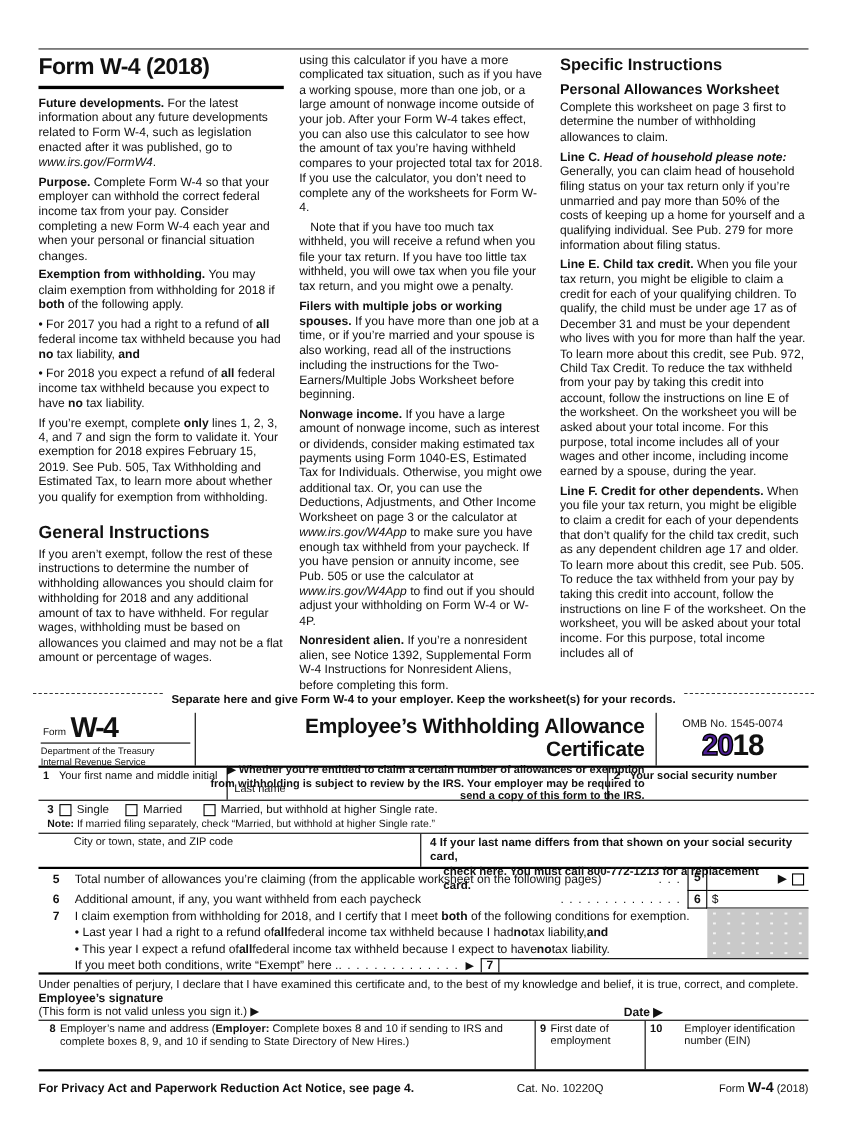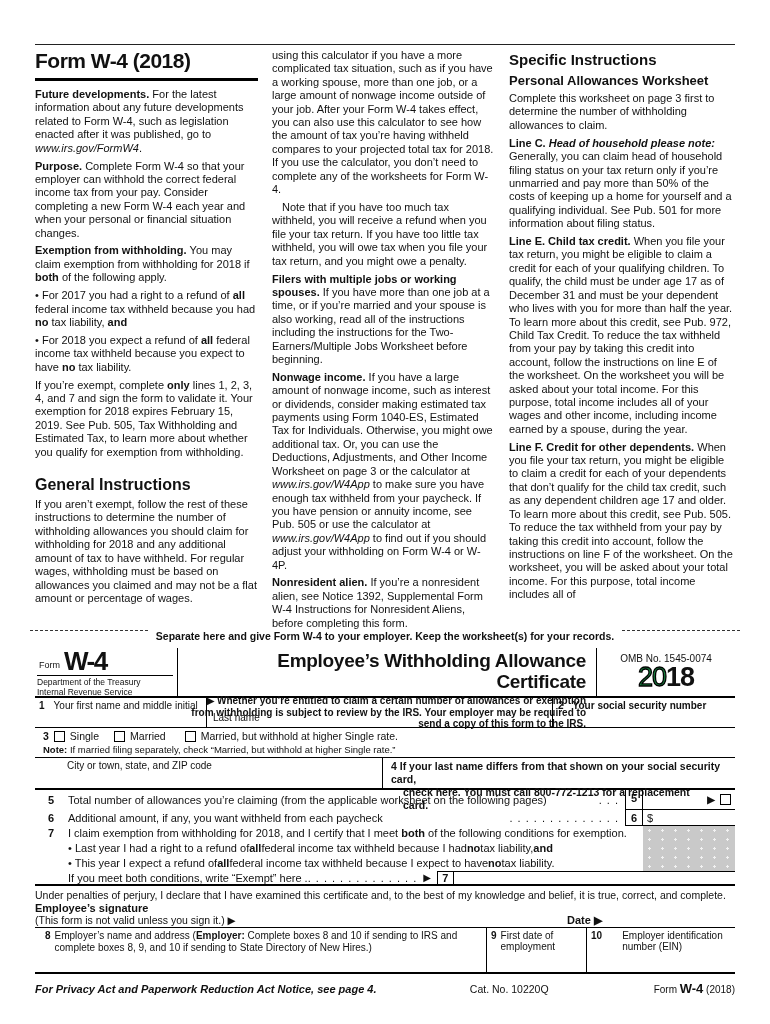--- a/index.html
+++ b/index.html
@@ -48,22 +48,22 @@
   .f-form-word { font-size:9px; padding-bottom:3px; }
   .f-w4 { font-size:26px; font-weight:bold; letter-spacing:-1.5px; line-height:24px; }
   .f-dept { font-size:8.5px; line-height:9.5px; border-top:1px solid #000; margin-top:2px; padding-top:2px; }
   .f-title { flex:1; border-right:1px solid #000; text-align:right; padding:2px 10px 0; }
   .f-title-main { font-size:19px; font-weight:bold; line-height:21px; letter-spacing:-0.3px; }
   .f-subtitle { font-size:10px; font-weight:bold; line-height:11.5px; margin-top:3px; }
   .f-omb { width:138px; text-align:center; padding-top:5px; }
   .f-omb-no { font-size:10px; }
   .f-year { font-size:27px; font-weight:bold; line-height:26px; letter-spacing:-1px; }
   .year-outline {
-    color:#15803d; -webkit-text-stroke:1.3px #000;
-    font-weight:normal;
+    color:#4c1d95; -webkit-text-stroke:1.3px #000;
+    font-weight:bold;
   }
 
   .row { display:flex; }
   .num { font-weight:bold; flex:0 0 auto; }
   .lbl { font-size:10px; line-height:11px; }
 
   .row1 { height:30px; border-bottom:1px solid #000; }
   .r1a { width:172px; border-right:1px solid #000; padding:2px 4px; display:flex; gap:9px; }
   .r1b { flex:1; border-right:1px solid #000; padding:14px 6px; }
   .r1c { width:182px; padding:2px 5px; display:flex; gap:9px; font-weight:bold; }
@@ -123,21 +123,21 @@
   .sig-field { position:absolute; left:200px; top:2px; width:300px; height:22px; }
   .date-field { position:absolute; left:580px; top:12px; width:118px; height:13px; }
 
   .row8 { height:46px; border-bottom:2px solid #000; }
   .r8a { width:452px; border-right:1px solid #000; padding:2px 6px 0 10px; display:flex; gap:4px; }
   .r8a .lbl { line-height:11.5px; }
   .r8b { width:100px; border-right:1px solid #000; padding:2px 3px 0 4px; display:flex; gap:4px; }
   .r8c { flex:1; padding:2px 3px 0 4px; display:flex; gap:20px; }
 
   .f-footer { display:flex; align-items:baseline; padding-top:7px; }
-  .foot-privacy { font-weight:bold; font-size:11px;font-style:italic; }
+  .foot-privacy { font-weight:bold; font-size:11px; }
   .foot-cat { font-size:10.5px; margin-left:auto; margin-right:105px; }
   .foot-form { font-size:10px; white-space:nowrap; }
   .foot-form .b { font-size:13px; }
   .arrow { font-size:10px; }
 </style>
 </head>
 <body>
 
 <div class="page">
 
@@ -157,21 +157,21 @@
       <p><span>using this calculator if you have a more complicated tax situation, such as if you have a working spouse, more than one job, or a large amount of nonwage income outside of your job.  After your Form W-4 takes effect, you can also use this calculator to see how the amount of tax you’re having withheld compares to your projected total tax for 2018. If you use the calculator, you don’t need to complete any of the worksheets for Form W-4.</span></p>
       <p class="indent"><span>Note that if you have too much tax withheld, you will receive a refund when you file your tax return. If you have too little tax withheld, you will owe tax when you file your tax return, and you might owe a penalty.</span></p>
       <p><span class="b">Filers with multiple jobs or working spouses. </span><span>If you have more than one job at a time, or if you’re married and your spouse is also working, read all of the instructions including the instructions for the Two-Earners/Multiple Jobs Worksheet before beginning.</span></p>
       <p><span class="b">Nonwage income. </span><span>If you have a large amount of nonwage income, such as interest or dividends, consider making estimated tax payments using Form 1040-ES, Estimated Tax for Individuals. Otherwise, you might owe additional tax. Or, you can use the Deductions, Adjustments, and Other Income Worksheet on page 3 or the calculator at </span><span class="i">www.irs.gov/W4App</span><span> to make sure you have enough tax withheld from your paycheck. If you have pension or annuity income, see Pub. 505 or use the calculator at </span><span class="i">www.irs.gov/W4App</span><span> to find out if you should adjust your withholding on Form W-4 or W-4P.</span></p>
       <p><span class="b">Nonresident alien. </span><span>If you’re a nonresident alien, see Notice 1392, Supplemental Form W-4 Instructions for Nonresident Aliens, before completing this form.</span></p>
     </div>
     <div class="col col-r">
       <div class="h-spec">Specific Instructions</div>
       <div class="h-paw">Personal Allowances Worksheet</div>
       <p><span>Complete this worksheet on page 3 first to determine the number of withholding allowances to claim.</span></p>
-      <p><span class="b">Line C. </span><span class="bi">Head of household please note: </span><span>Generally, you can claim head of household filing status on your tax return only if you’re unmarried and pay more than 50% of the costs of keeping up a home for yourself and a qualifying individual. See Pub. 501 for more information about filing status.</span></p>
+      <p><span class="b">Line C. </span><span class="bi">Head of household please note: </span><span>Generally, you can claim head of household filing status on your tax return only if you’re unmarried and pay more than 50% of the costs of keeping up a home for yourself and a qualifying individual. See Pub. 279 for more information about filing status.</span></p>
       <p><span class="b">Line E. Child tax credit. </span><span>When you file your tax return, you might be eligible to claim a credit for each of your qualifying children. To qualify, the child must be under age 17 as of December 31 and must be your dependent who lives with you for more than half the year. To learn more about this credit, see Pub. 972, Child Tax Credit. To reduce the tax withheld from your pay by taking this credit into account, follow the instructions on line E of the worksheet. On the worksheet you will be asked about your total income. For this purpose, total income includes all of your wages and other income, including income earned by a spouse, during the year.</span></p>
       <p><span class="b">Line F. Credit for other dependents. </span><span>When you file your tax return, you might be eligible to claim a credit for each of your dependents that don’t qualify for the child tax credit, such as any dependent children age 17 and older. To learn more about this credit, see Pub. 505. To reduce the tax withheld from your pay by taking this credit into account, follow the instructions on line F of the worksheet. On the worksheet, you will be asked about your total income. For this purpose, total income includes all of</span></p>
     </div>
   </div>
 
   <div class="separator">
     <div class="dash"></div>
     <div class="sep-text">Separate here and give Form W-4 to your employer. Keep the worksheet(s) for your records.</div>
     <div class="dash"></div>
   </div>

